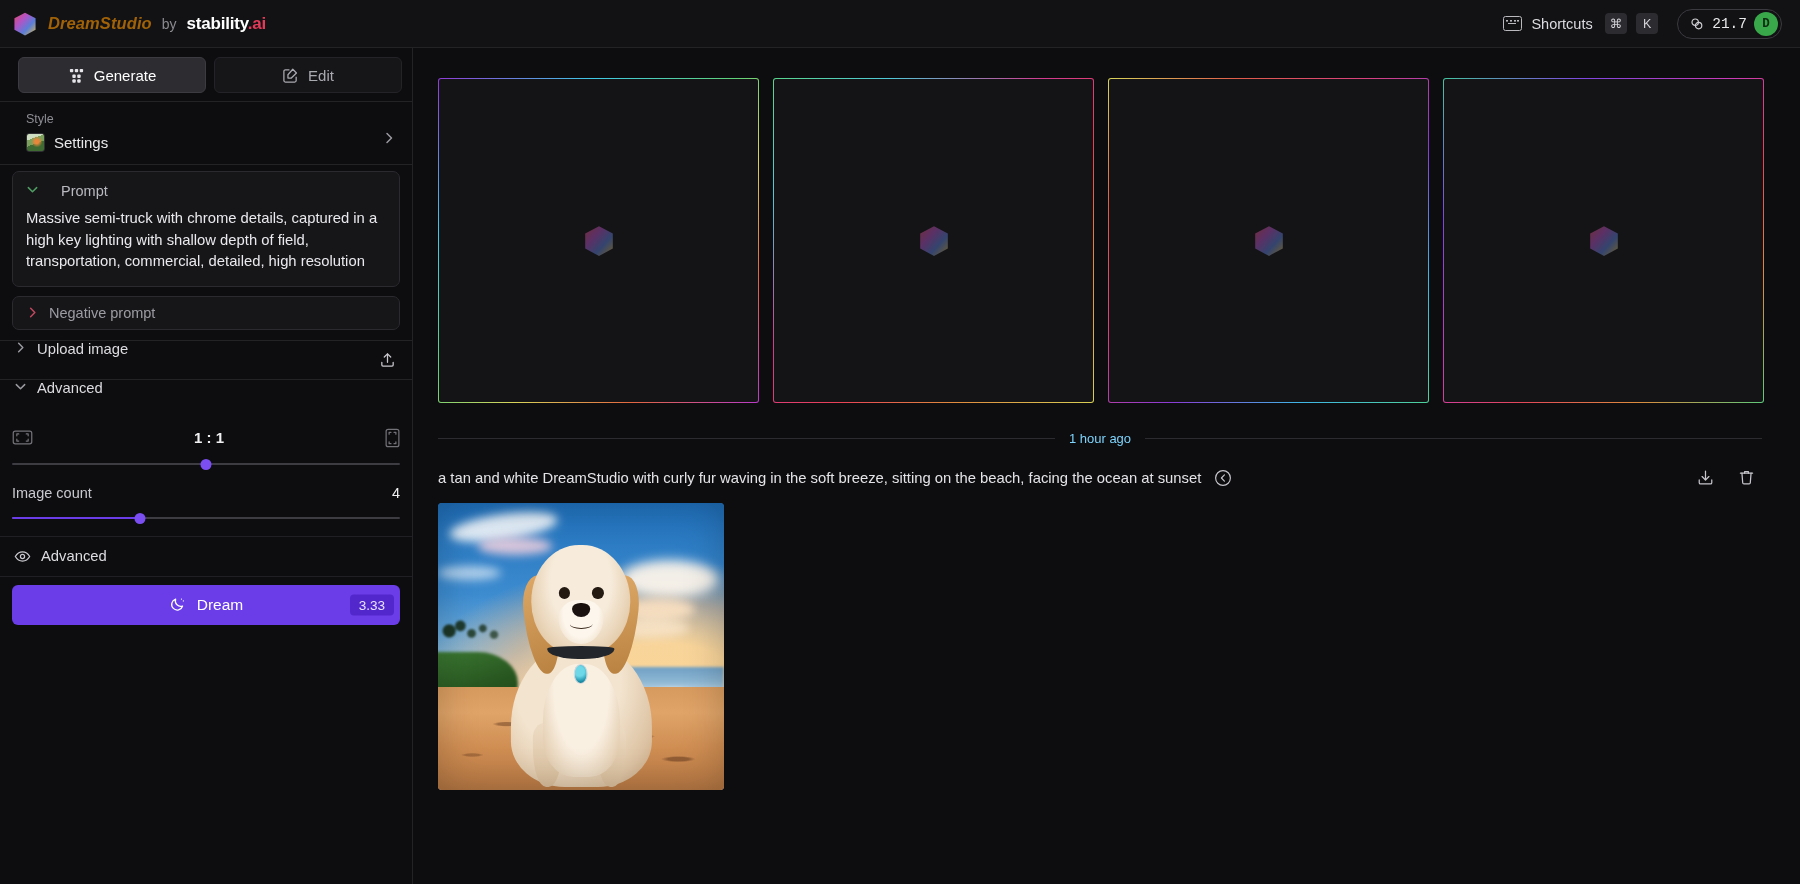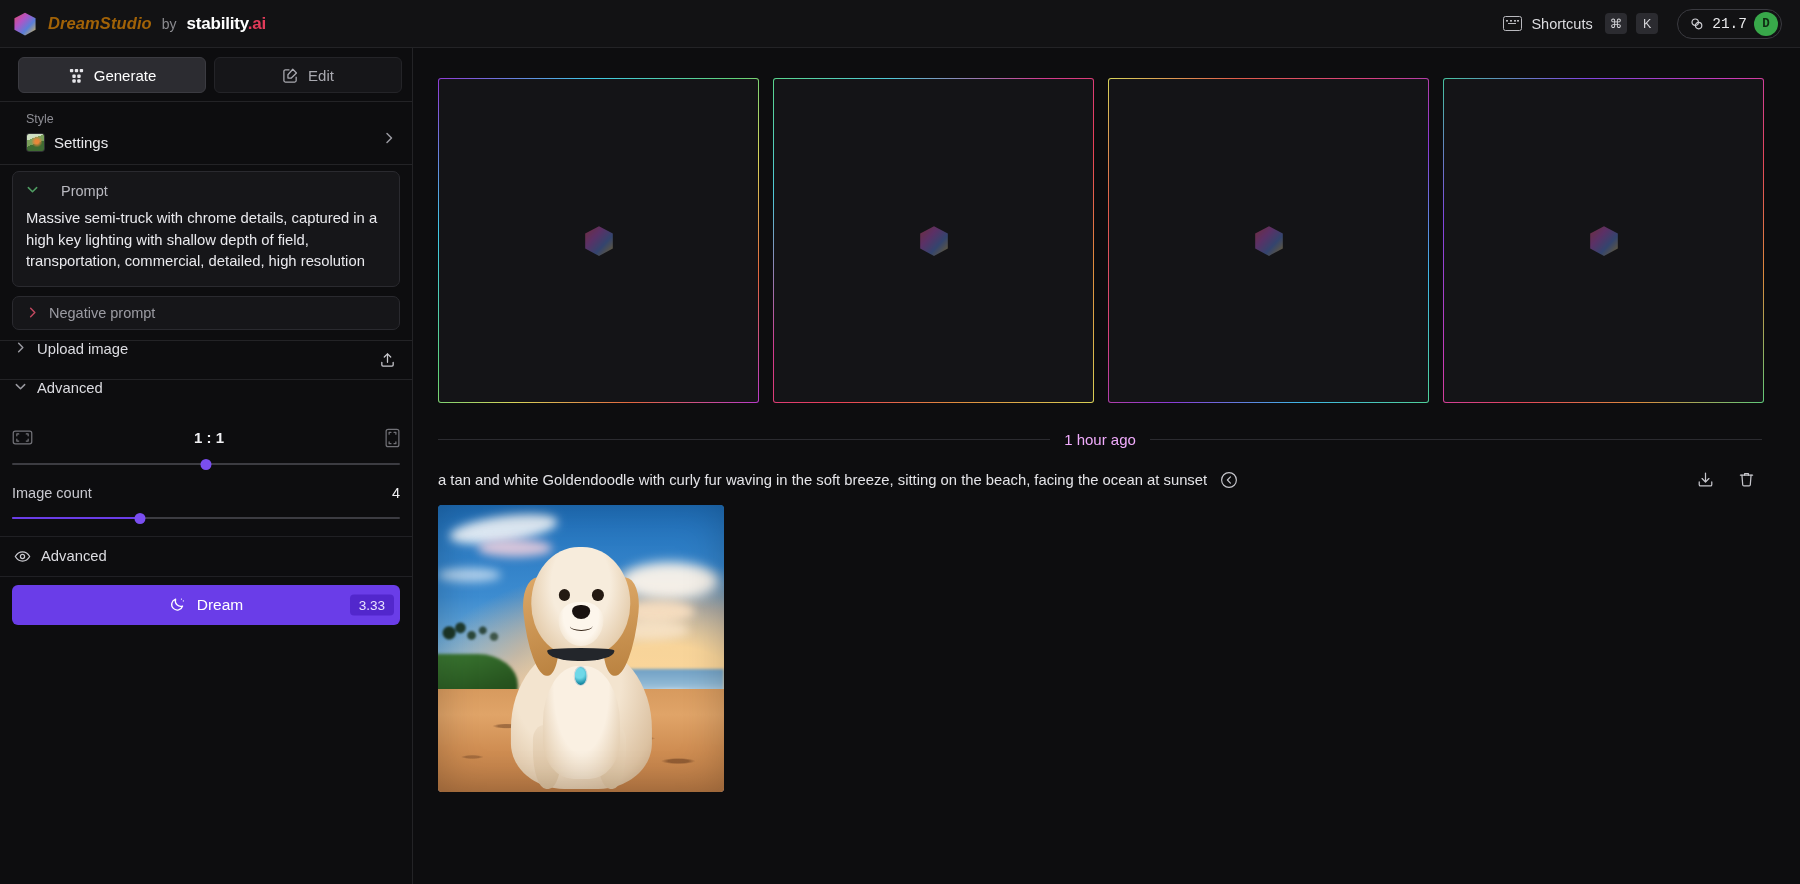--- a/index.html
+++ b/index.html
@@ -175,21 +175,21 @@
     display: flex; align-items: center; justify-content: center;
   }
   .gen-tile .inner svg { opacity: .45; }
   .t1 { background: linear-gradient(135deg,#8f3bd6,#3fc9e6 24%,#5fd17a 46%,#d8d45a 62%,#e2673f 80%,#b93bc9); }
   .t2 { background: linear-gradient(135deg,#59d58c,#4fc9d8 18%,#d33a8f 42%,#e84057 60%,#e08a3d 78%,#d8cf55); }
   .t3 { background: linear-gradient(135deg,#d8d45a,#e05c4a 20%,#d8417e 40%,#8a3bd6 60%,#3fb6e6 80%,#4fd19a); }
   .t4 { background: linear-gradient(135deg,#45c4a0,#7f46e0 22%,#c93bb9 44%,#e2465a 62%,#dd8a3d 80%,#5fc97a); }
 
   .time-divider { display: flex; align-items: center; gap: 14px; margin: 28px 0 0 0; padding-right: 2px; }
   .time-divider .line { flex: 1; height: 1px; background: #2b2b30; }
-  .time-divider .label { font-size: 15px; color: #f0abfc; white-space: nowrap; }
+  .time-divider .label { font-size: 13px; color: #7dd3fc; white-space: nowrap; }
 
   .history-item { margin-top: 22px; }
   .history-head { display: flex; align-items: center; gap: 0; }
   .history-prompt { font-size: 14.8px; color: #e4e4e8; }
   .reuse-btn { margin-left: 13px; cursor: pointer; display: flex; align-items: center; }
   .history-actions { margin-left: auto; display: flex; align-items: center; gap: 22px; padding-right: 8px; }
   .act-btn { cursor: pointer; display: flex; align-items: center; }
 
   
   .dog-img {
@@ -520,21 +520,21 @@
       </div>
 
       <div class="time-divider">
         <span class="line"></span>
         <span class="label">1 hour ago</span>
         <span class="line"></span>
       </div>
 
       <div class="history-item">
         <div class="history-head">
-          <span class="history-prompt">a tan and white Goldendoodle with curly fur waving in the soft breeze, sitting on the beach, facing the ocean at sunset</span>
+          <span class="history-prompt">a tan and white DreamStudio with curly fur waving in the soft breeze, sitting on the beach, facing the ocean at sunset</span>
           <span class="reuse-btn">
             <svg width="18" height="18" viewBox="0 0 20 20" fill="none" stroke="#c6c6cc" stroke-width="1.3" stroke-linecap="round" stroke-linejoin="round">
               <circle cx="10" cy="10" r="8.2"></circle>
                 <path d="M11.6 6.6L8.2 10l3.4 3.4"></path>
             </svg>
           </span>
           <span class="history-actions">
             <span class="act-btn">
               <svg width="19" height="19" viewBox="0 0 20 20" fill="none" stroke="#c6c6cc" stroke-width="1.3" stroke-linecap="round" stroke-linejoin="round">
                 <path d="M3.4 12.6v2.8a1.4 1.4 0 0 0 1.4 1.4h10.4a1.4 1.4 0 0 0 1.4-1.4v-2.8"></path>

